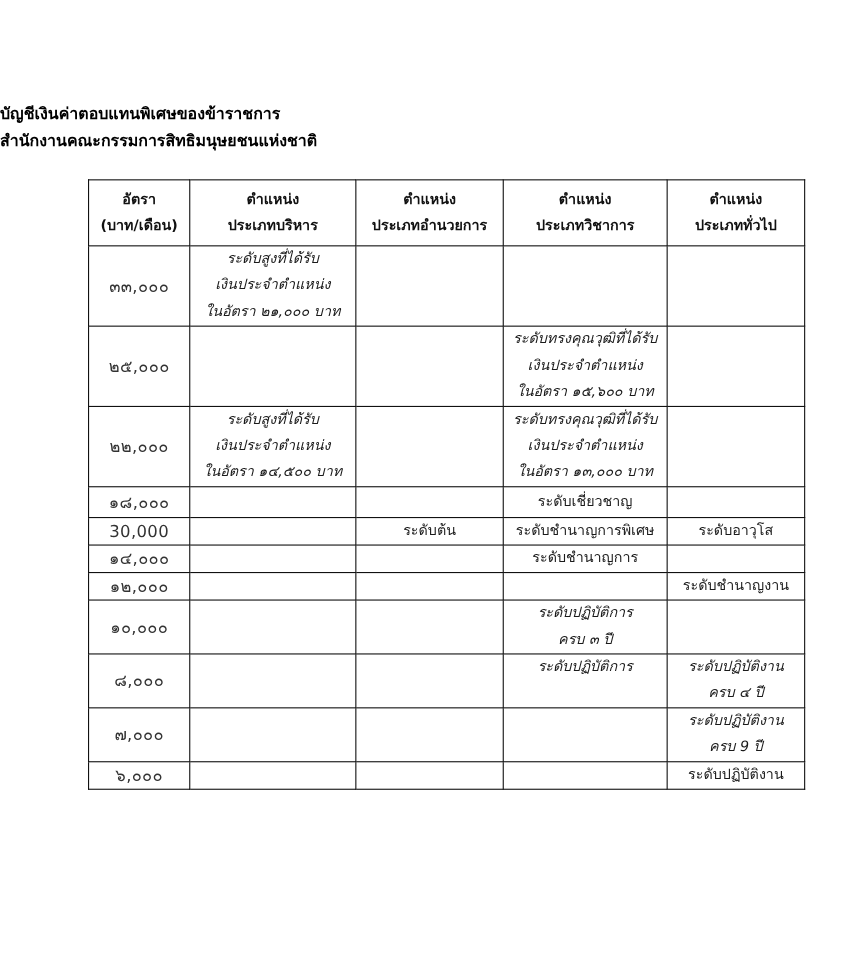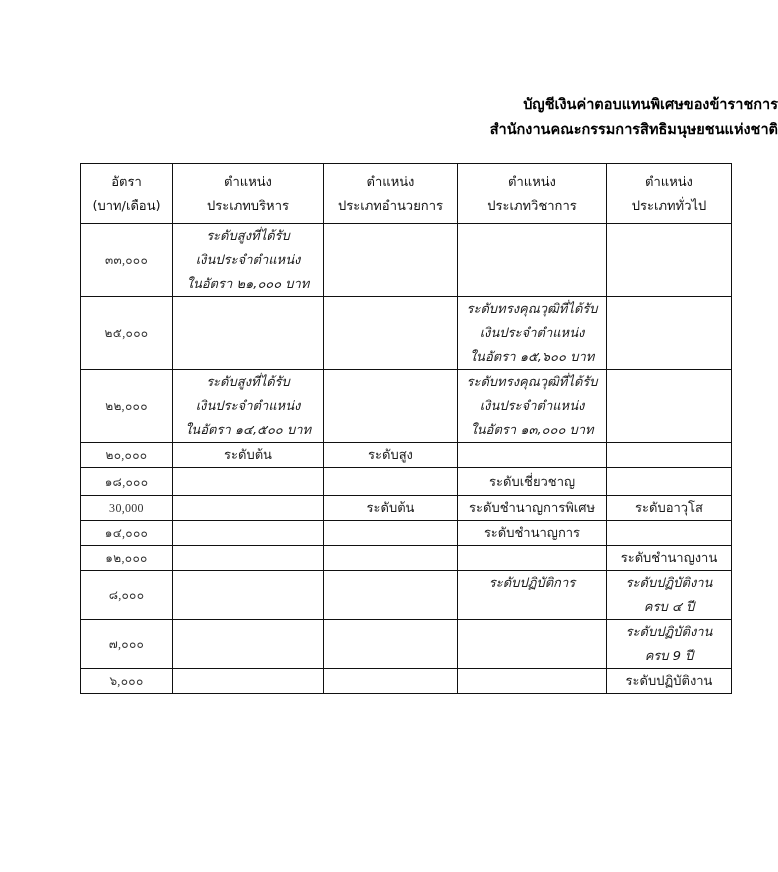--- a/index.html
+++ b/index.html
@@ -13,21 +13,21 @@
       position: relative;
       font-family: "DejaVu Sans", "Liberation Sans", sans-serif;
       color: #111111;
       overflow: hidden;
     }
     .title-block {
       position: absolute;
       top: 92px;
       left: 0;
       width: 778px;
-      text-align: right;
+      text-align: left;
       font-weight: bold;
       font-size: 14.5px;
       line-height: 25px;
       color: #000;
     }
     table.rates {
       position: absolute;
       top: 163px;
       left: 80px;
       border-collapse: collapse;
@@ -39,33 +39,32 @@
     table.rates td, table.rates th {
       border: 1.3px solid #111;
       padding: 0 2px;
       text-align: center;
       vertical-align: middle;
       line-height: 24px;
       white-space: nowrap;
       overflow: hidden;
     }
     table.rates th {
-      font-weight: normal;
+      font-weight: bold;
       font-size: 13px;
       color: #111;
     }
     table.rates td.top {
       vertical-align: top;
       font-style: italic;
     }
     table.rates td.rate {
       color: #333;
-      font-size: 12px;
+      font-size: 15px;
       letter-spacing: 0.3px;
-      font-family: Liberation Serif, serif;
     }
     .line { display: block; }
   </style>
 </head>
 <body>
 
 <div class="title-block">
   <div>บัญชีเงินค่าตอบแทนพิเศษของข้าราชการ</div>
   <div>สำนักงานคณะกรรมการสิทธิมนุษยชนแห่งชาติ</div>
 </div>
@@ -137,27 +136,20 @@
       </td>
       <td></td>
       <td class="top">
         <span class="line">ระดับทรงคุณวุฒิที่ได้รับ</span>
         <span class="line">เงินประจำตำแหน่ง</span>
         <span class="line">ในอัตรา ๑๓,๐๐๐ บาท</span>
       </td>
       <td></td>
     </tr>
 
-    <tr style="height:25px">
-      <td class="rate">๒๐,๐๐๐</td>
-      <td>ระดับต้น</td>
-      <td>ระดับสูง</td>
-      <td></td>
-      <td></td>
-    </tr>
 
     <tr style="height:28px">
       <td class="rate">๑๘,๐๐๐</td>
       <td></td>
       <td></td>
       <td>ระดับเชี่ยวชาญ</td>
       <td></td>
     </tr>
 
     <tr style="height:25px">
@@ -177,20 +169,30 @@
     </tr>
 
     <tr style="height:25px">
       <td class="rate">๑๒,๐๐๐</td>
       <td></td>
       <td></td>
       <td></td>
       <td>ระดับชำนาญงาน</td>
     </tr>
 
+    <tr style="height:49px">
+      <td class="rate">๑๐,๐๐๐</td>
+      <td></td>
+      <td></td>
+      <td class="top">
+        <span class="line">ระดับปฏิบัติการ</span>
+        <span class="line">ครบ ๓ ปี</span>
+      </td>
+      <td></td>
+    </tr>
 
     <tr style="height:49px">
       <td class="rate">๘,๐๐๐</td>
       <td></td>
       <td></td>
       <td class="top">
         <span class="line">ระดับปฏิบัติการ</span>
       </td>
       <td class="top">
         <span class="line">ระดับปฏิบัติงาน</span>

